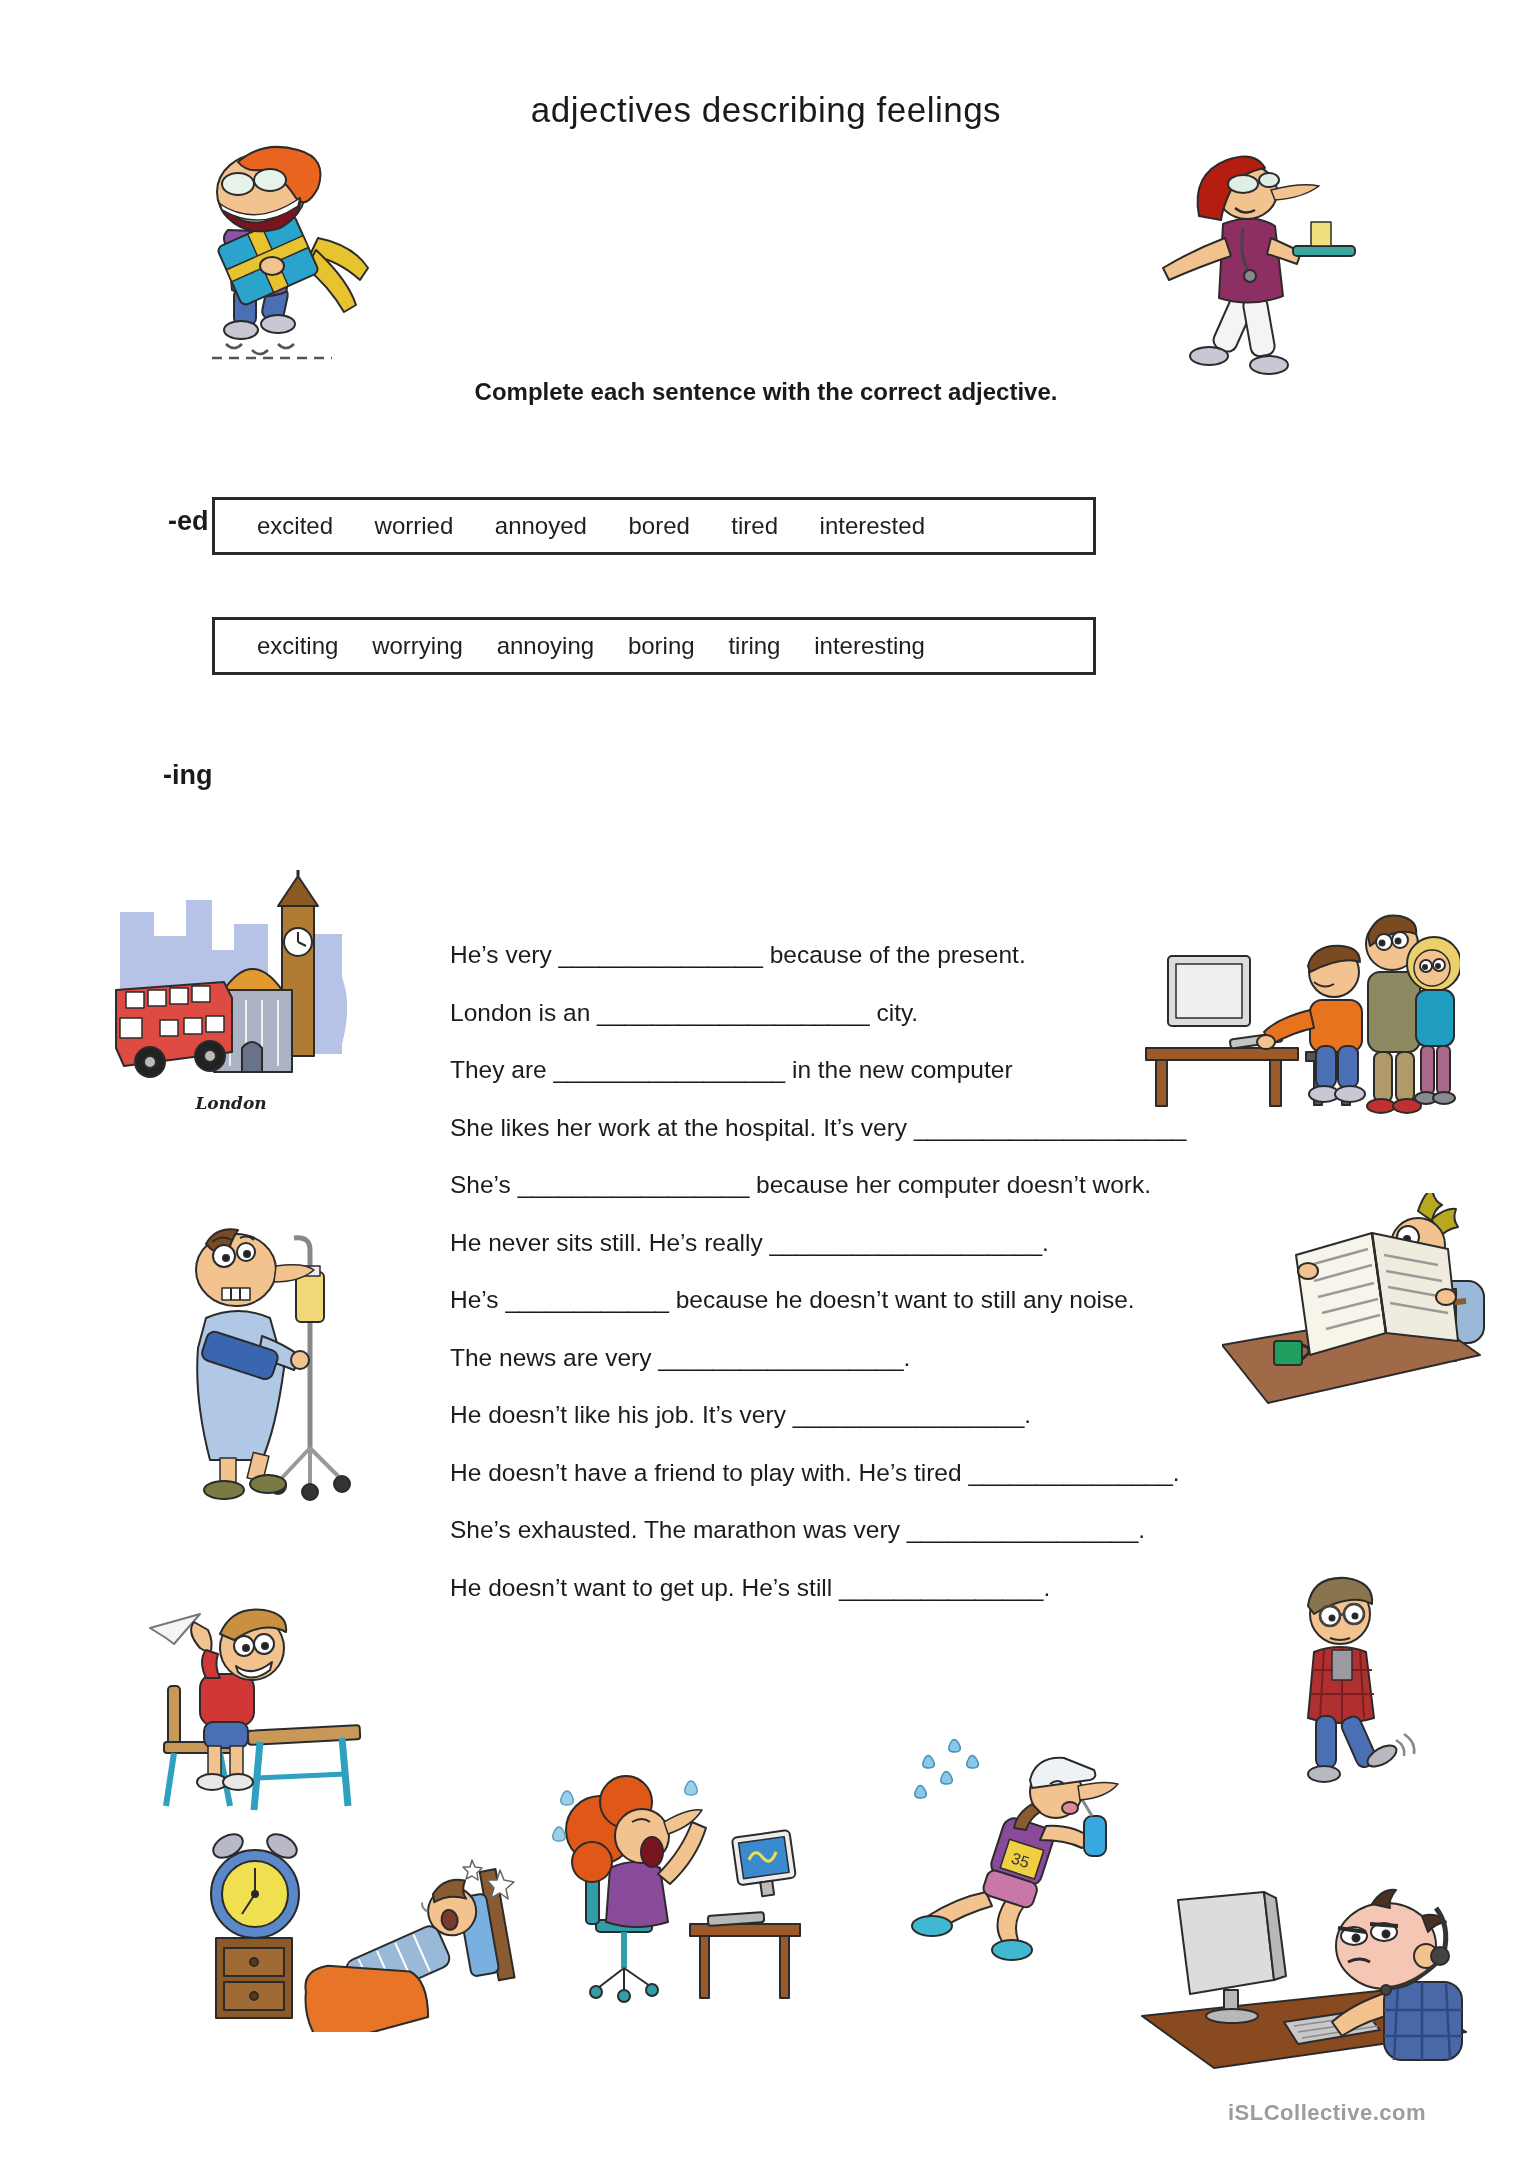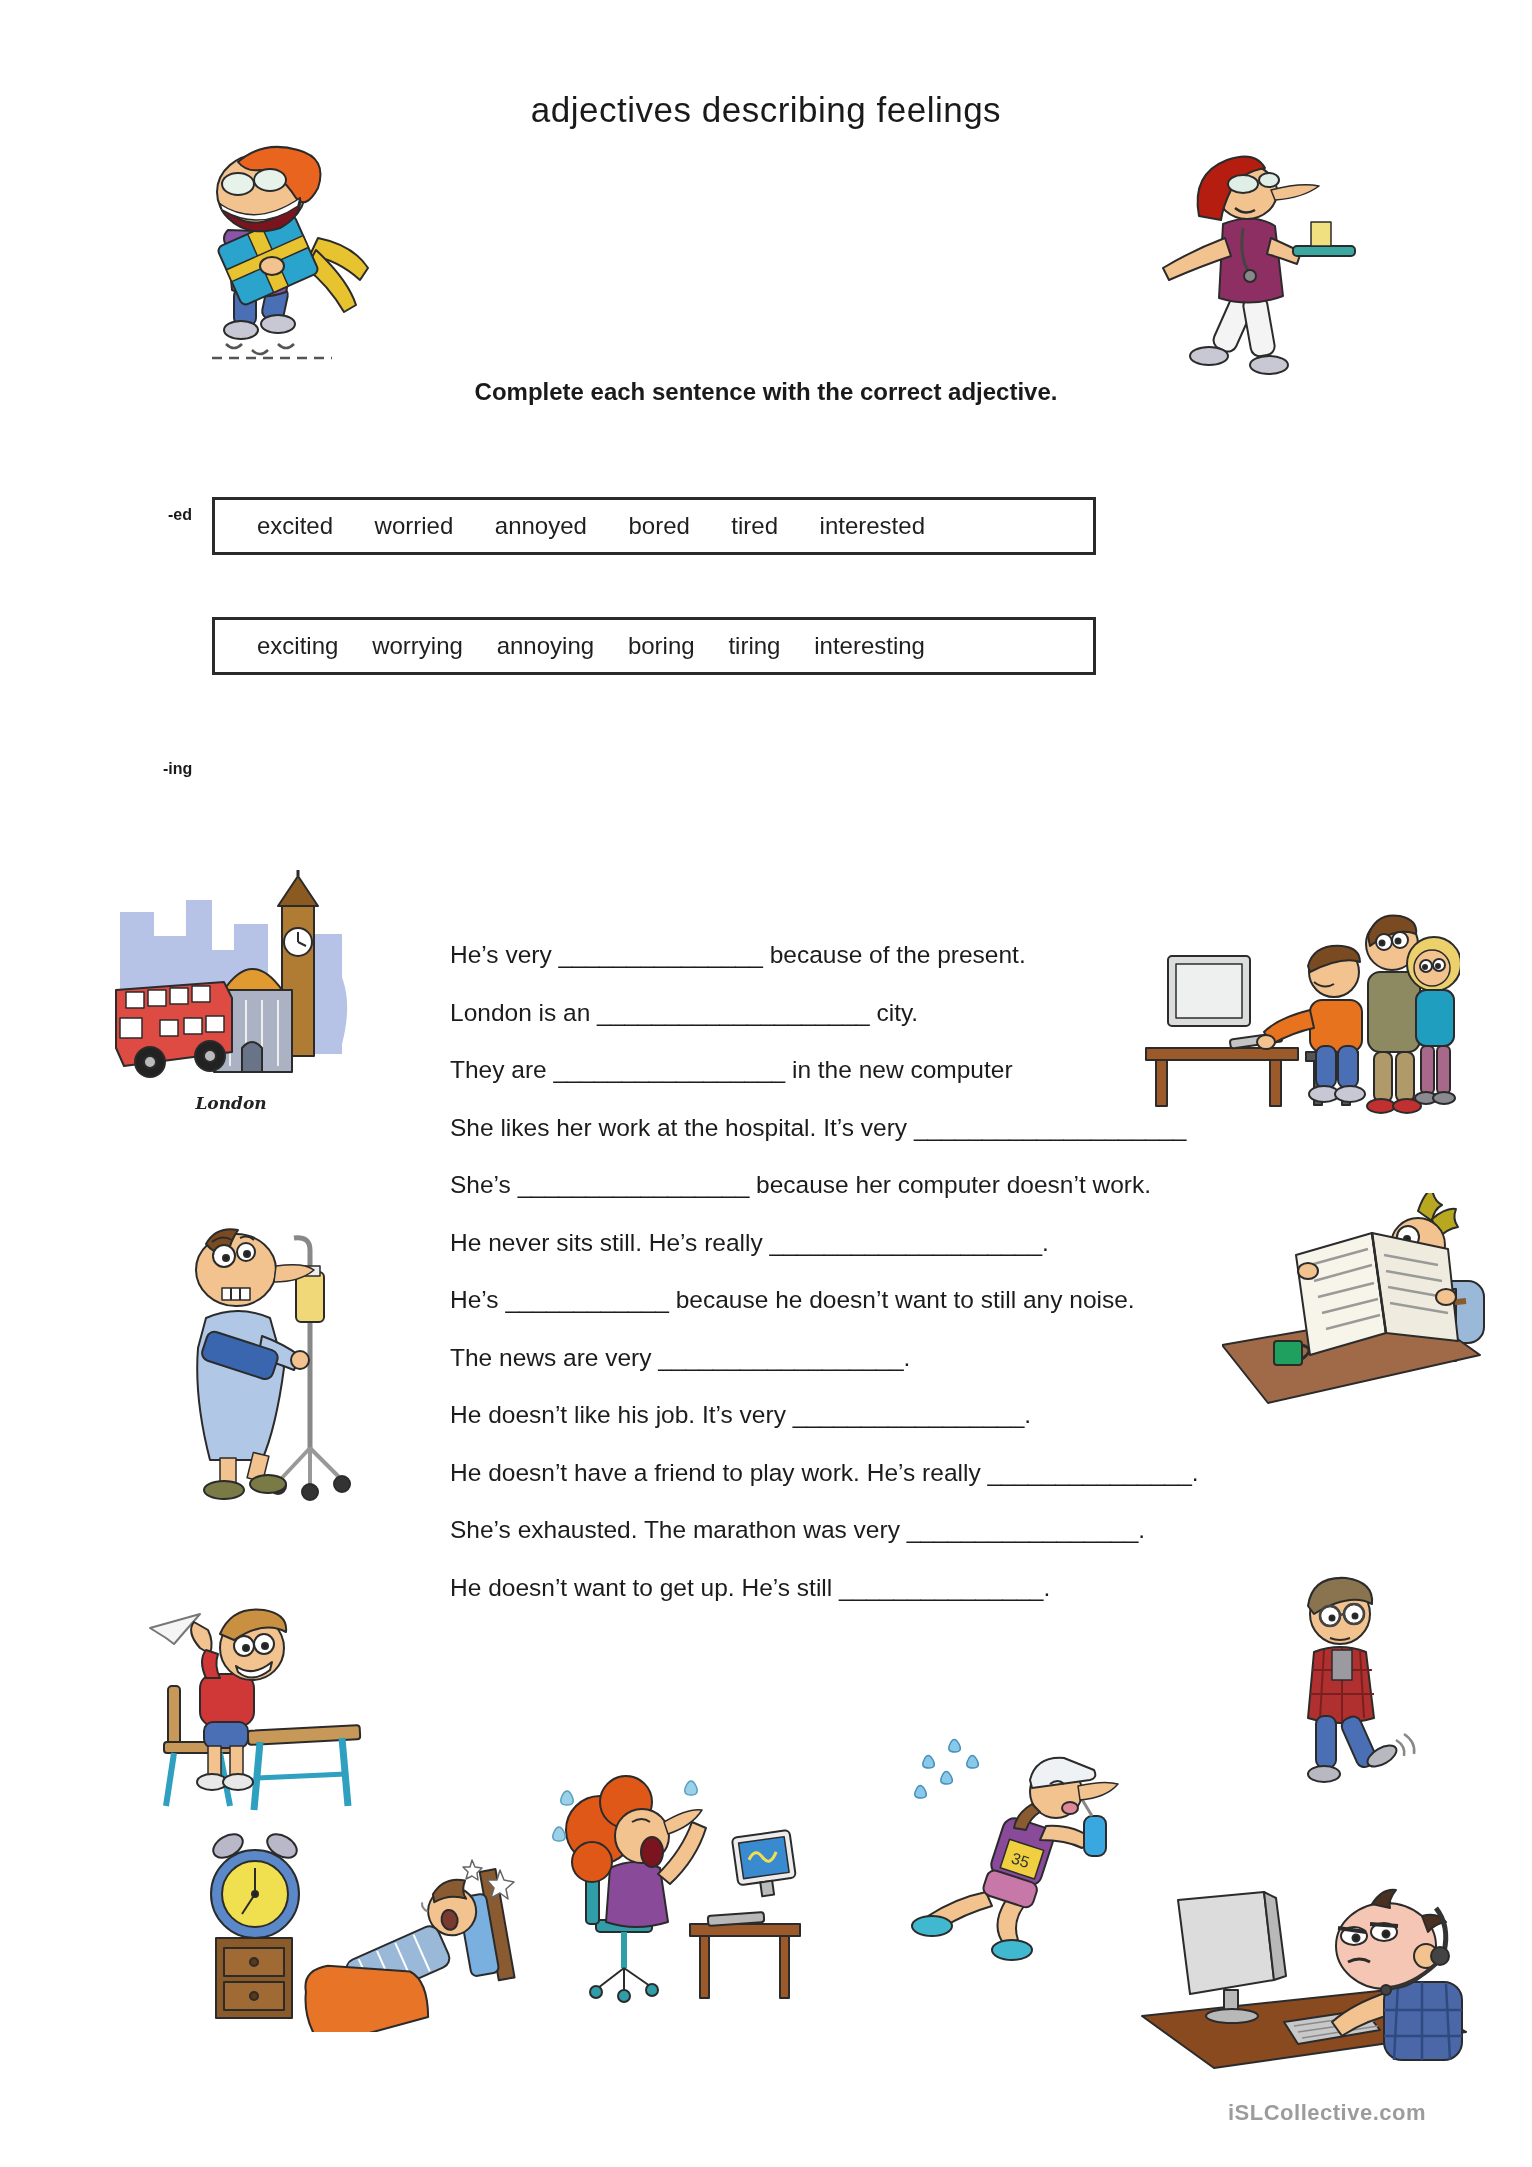--- a/index.html
+++ b/index.html
@@ -9,21 +9,21 @@
   }
   .abs{position:absolute;}
   .title{
     left:0;top:82px;width:100%;text-align:center;
     font-size:35px;font-weight:500;color:#1a1a1a;letter-spacing:0.5px;
   }
   .instruction{
     left:0;top:370px;width:100%;text-align:center;
     font-size:24px;font-weight:bold;color:#1a1a1a;
   }
-  .suffix{font-size:16px;font-weight:bold;color:#1a1a1a;}
+  .suffix{font-size:27px;font-weight:bold;color:#1a1a1a;}
   .suffix.ed{left:168px;top:498px;}
   .suffix.ing{left:163px;top:752px;}
   .word-box{
     left:212px;width:884px;height:58px;
     border:3px solid #2a2a2a;background:#ffffff;
     display:flex;align-items:center;justify-content:space-between;
     padding:0 168px 0 42px;box-sizing:border-box;
   }
   .word-box.ed{top:489px;}
   .word-box.ing{top:609px;}
@@ -176,21 +176,21 @@
   <div class="abs sentences">
       <div class="sentence">He’s very _______________ because of the present.</div>
       <div class="sentence">London is an ____________________ city.</div>
       <div class="sentence">They are _________________ in the new computer</div>
       <div class="sentence">She likes her work at the hospital. It’s very ____________________</div>
       <div class="sentence">She’s _________________ because her computer doesn’t work.</div>
       <div class="sentence">He never sits still. He’s really ____________________.</div>
       <div class="sentence">He’s ____________ because he doesn’t want to still any noise.</div>
       <div class="sentence">The news are very __________________.</div>
       <div class="sentence">He doesn’t like his job. It’s very _________________.</div>
-      <div class="sentence">He doesn’t have a friend to play work. He’s really _______________.</div>
+      <div class="sentence">He doesn’t have a friend to play with. He’s tired _______________.</div>
       <div class="sentence">She’s exhausted. The marathon was very _________________.</div>
       <div class="sentence">He doesn’t want to get up. He’s still _______________.</div>
     </div>
 
   <div class="abs figure" style="left:1138px;top:852px;width:322px;height:258px;">
     <svg width="322" height="258" viewBox="0 0 322 258">
       <g stroke="#2b2b2b" stroke-width="2" stroke-linejoin="round">
         <rect x="30" y="96" width="82" height="70" rx="4" fill="#dcdcdc"></rect>
         <rect x="38" y="104" width="66" height="54" fill="#eef0f0" stroke-width="1.5"></rect>
         <rect x="8" y="188" width="152" height="12" fill="#9c5a2a"></rect>

